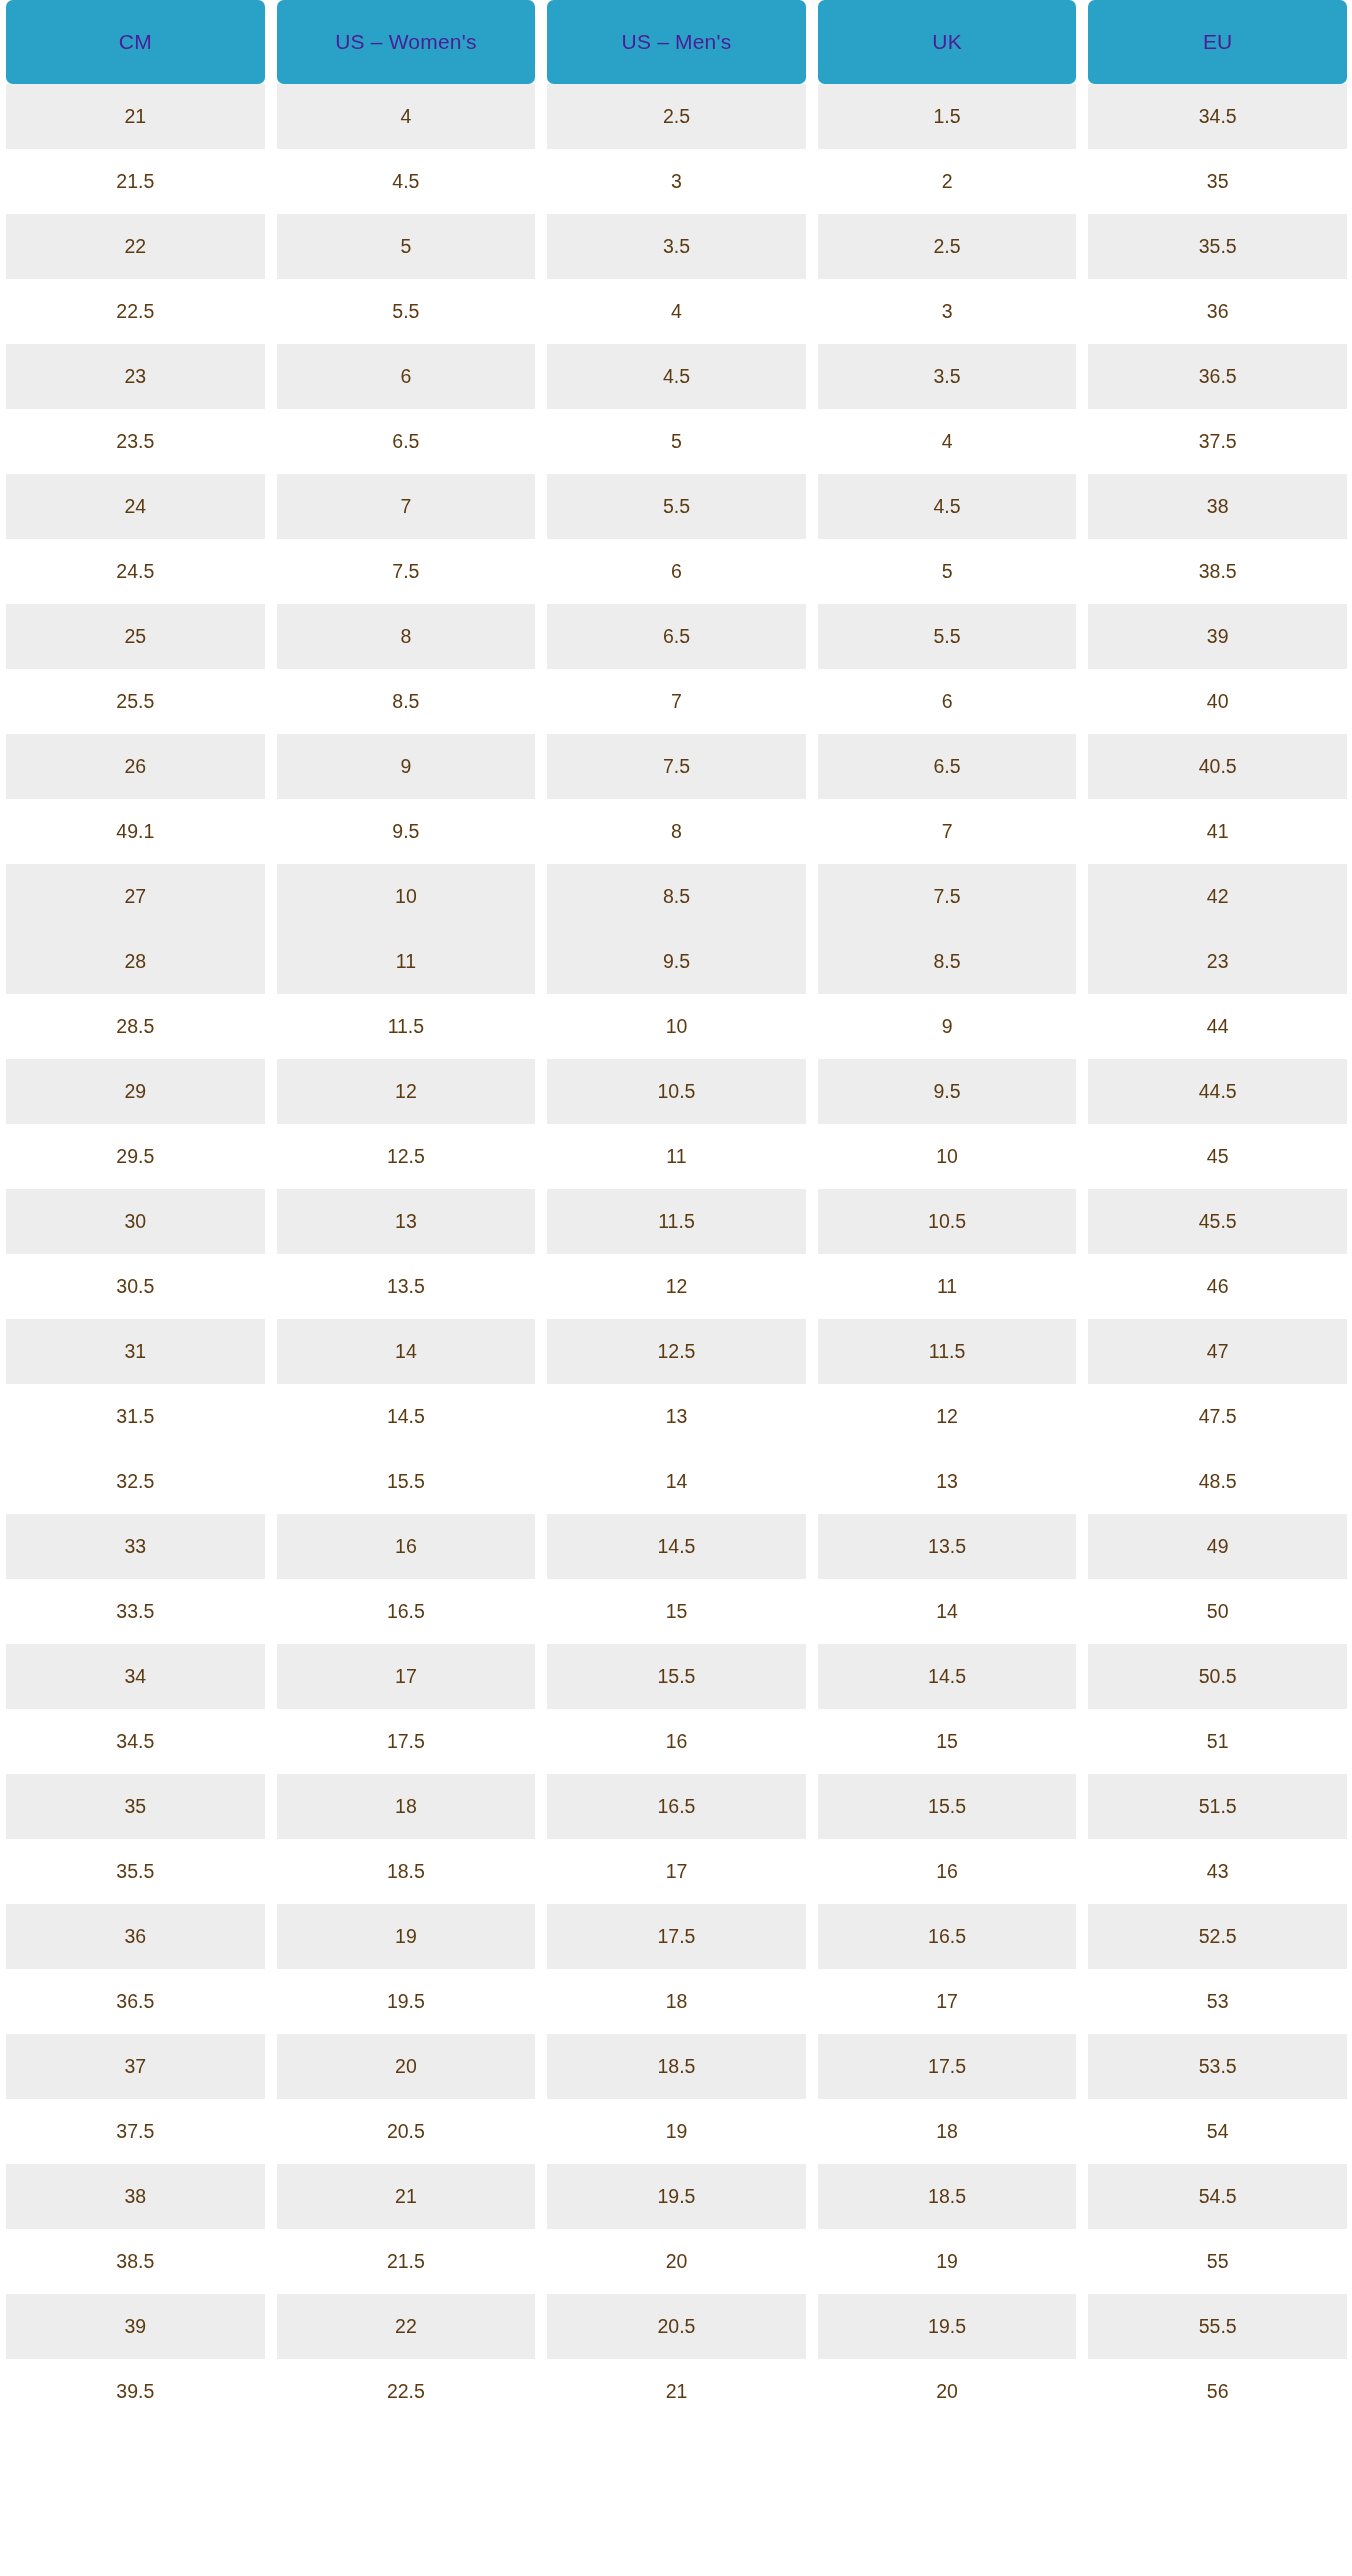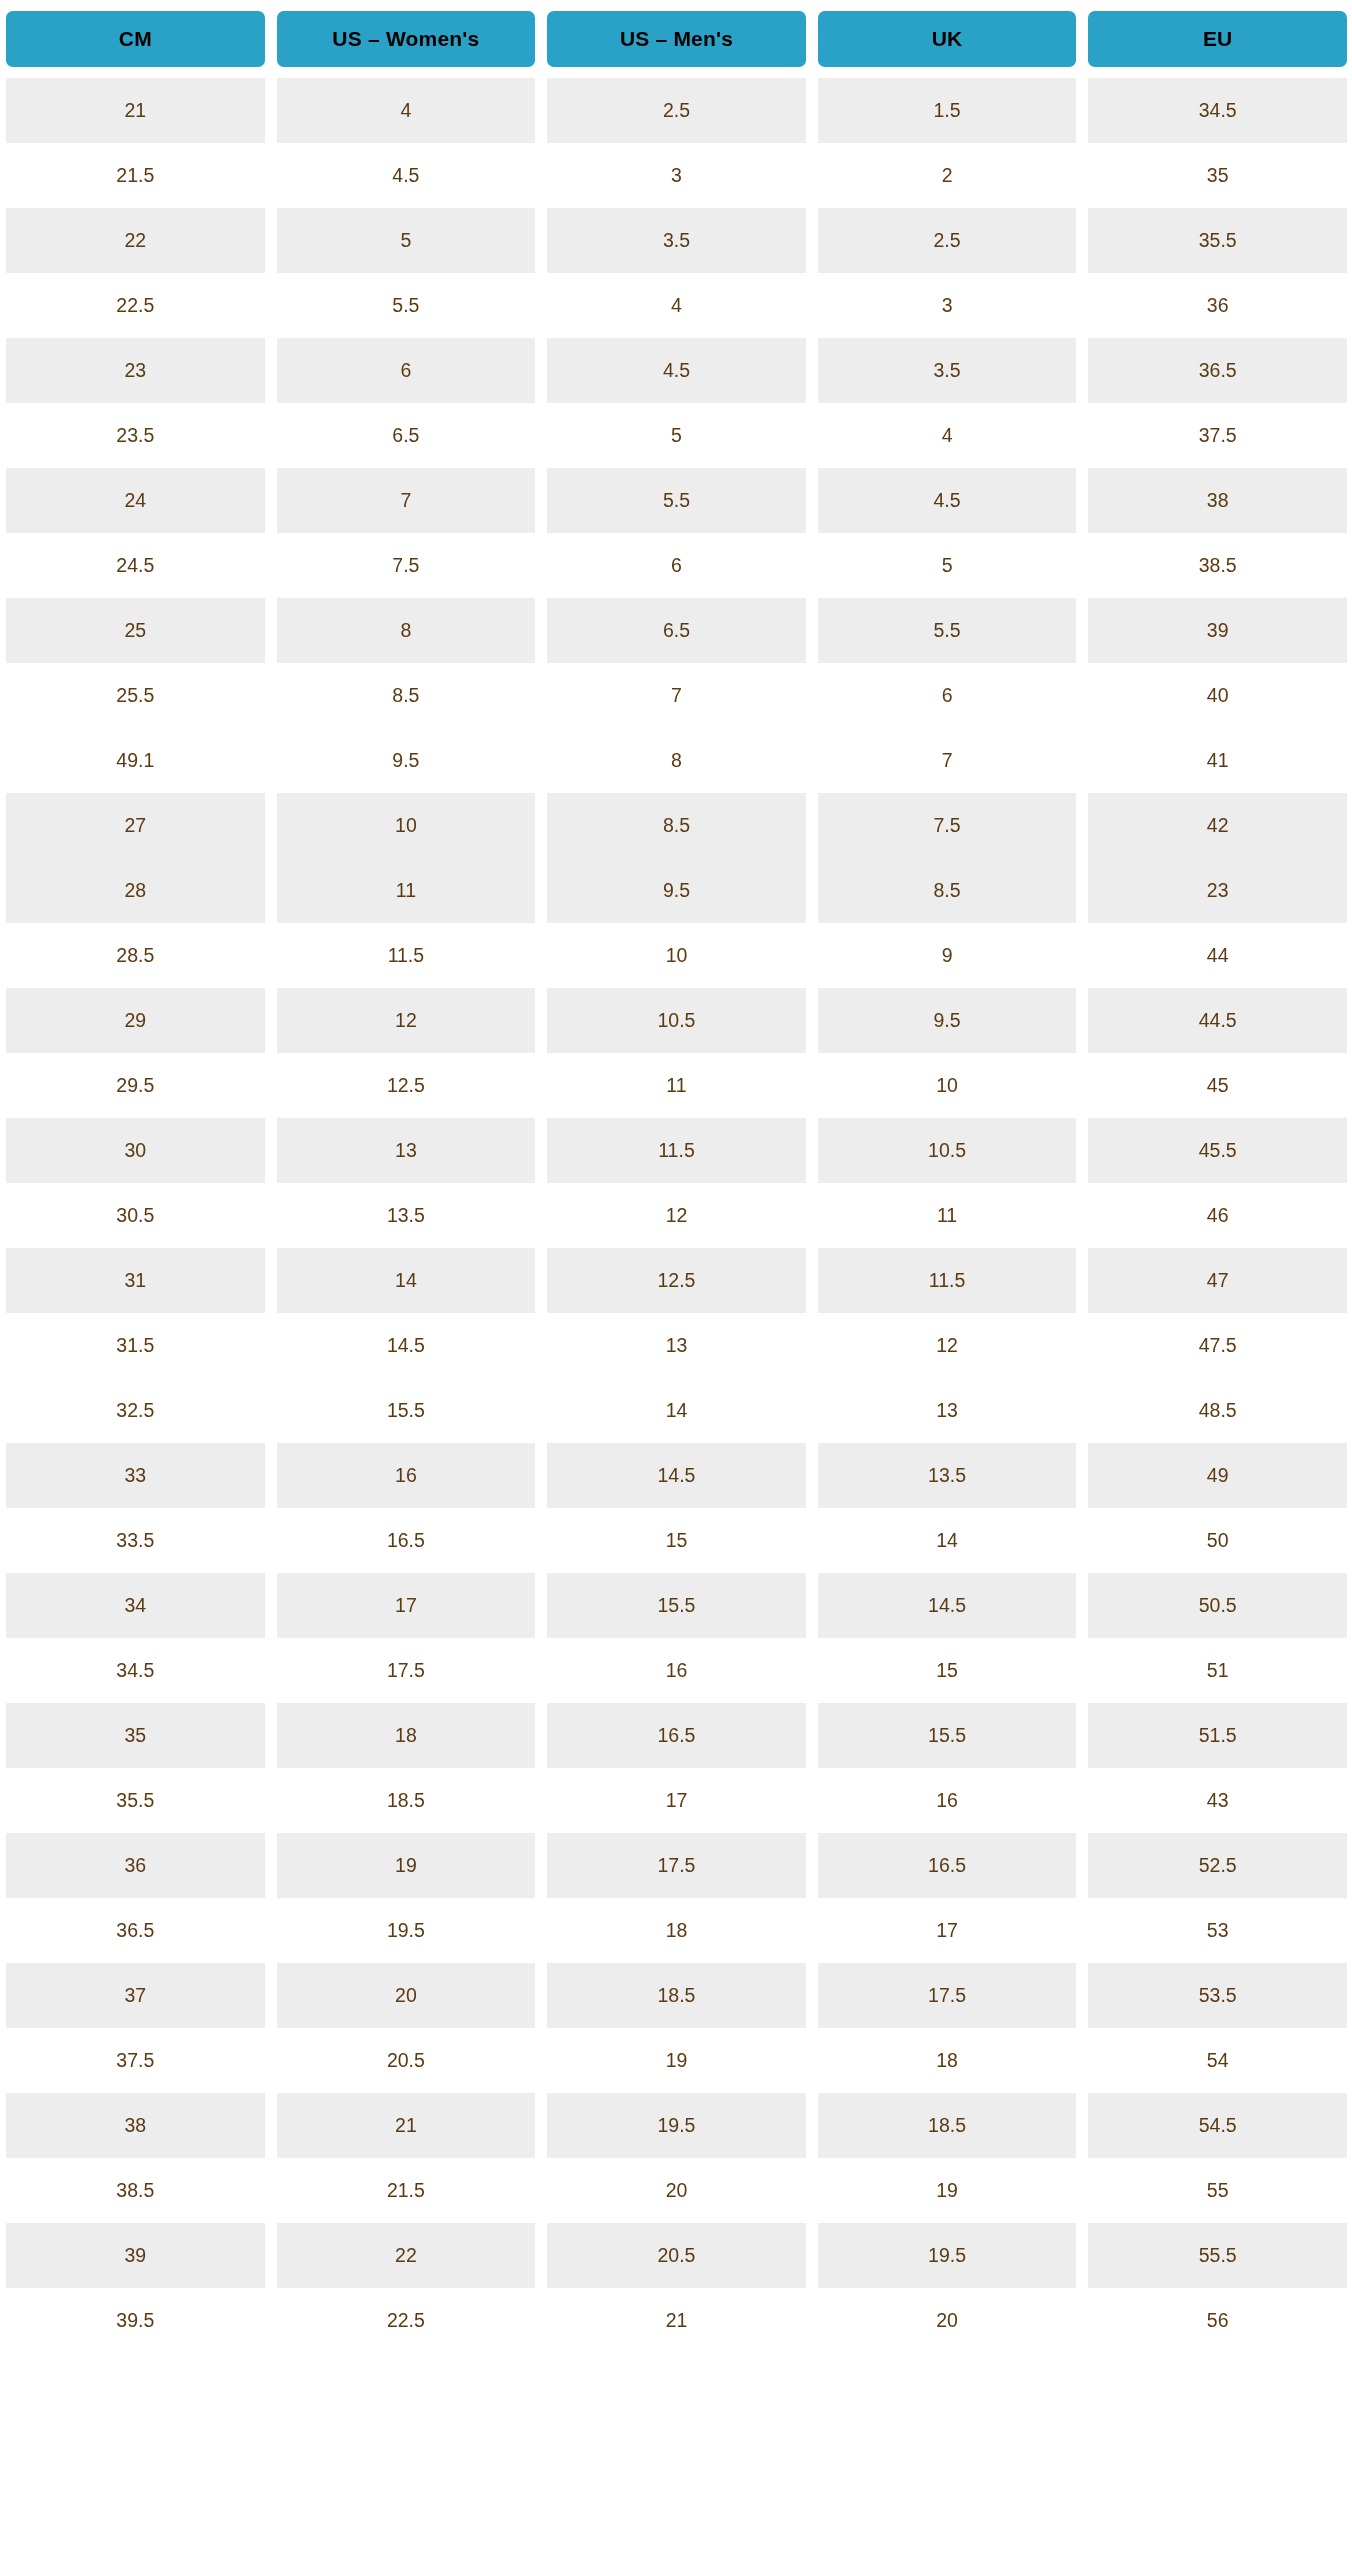--- a/index.html
+++ b/index.html
@@ -23,28 +23,28 @@
   
   .size-table thead th {
     padding: 0 6px 0 6px;
     height: 78px;
     vertical-align: middle;
     background: transparent;
     border: 0;
   }
   .hcell {
     background: #2AA2C8;
-    color: #000000;
+    color: #4c1d95;
     border-radius: 6.8px;
-    height: 56px;
+    height: 84px;
     display: flex;
     align-items: center;
     justify-content: center;
     font-size: 21px;
-    font-weight: bold;
+    font-weight: normal;
     letter-spacing: 0.2px;
     white-space: nowrap;
   }
 
   
   .size-table tbody td {
     padding: 0 6px;
     height: 65px;
     vertical-align: middle;
     border: 0;
@@ -250,20 +250,37 @@
         <td>
           <div class="cell">7</div>
         </td>
         <td>
           <div class="cell">6</div>
         </td>
         <td>
           <div class="cell">40</div>
         </td>
       </tr>
+      <tr class="shaded">
+        <td>
+          <div class="cell">26</div>
+        </td>
+        <td>
+          <div class="cell">9</div>
+        </td>
+        <td>
+          <div class="cell">7.5</div>
+        </td>
+        <td>
+          <div class="cell">6.5</div>
+        </td>
+        <td>
+          <div class="cell">40.5</div>
+        </td>
+      </tr>
       <tr>
         <td>
           <div class="cell">49.1</div>
         </td>
         <td>
           <div class="cell">9.5</div>
         </td>
         <td>
           <div class="cell">8</div>
         </td>

